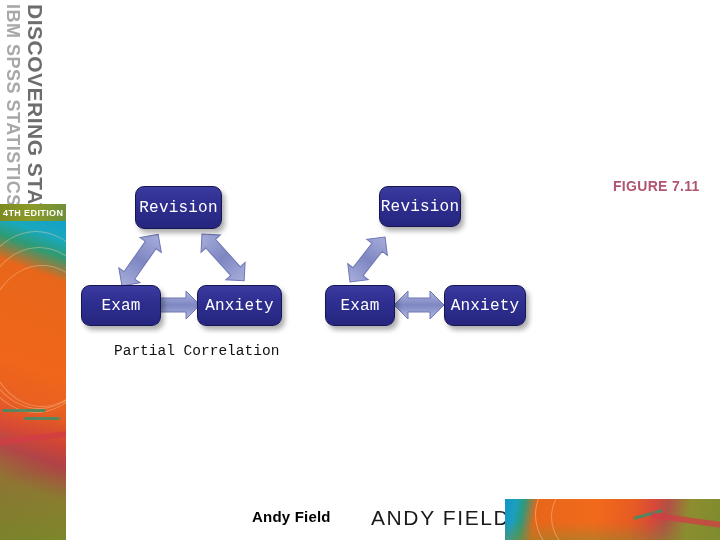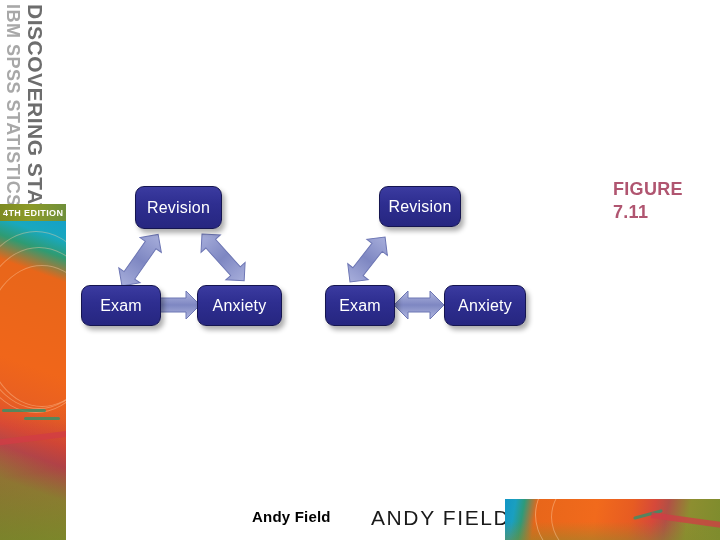--- a/index.html
+++ b/index.html
@@ -137,36 +137,37 @@
   }
 
   
   #figure-caption {
     position: absolute;
     left: 613px;
     top: 178px;
     width: 104px;
   }
   #figure-number {
-    font-size: 18px;
+    font-size: 14px;
     font-weight: bold;
     color: #b05570;
     letter-spacing: 0.3px;
     line-height: 1.25;
     margin-bottom: 1px;
   }
   #figure-desc {
     font-size: 13px;
     color: #3c3c3c;
     line-height: 1.28;
   }
 
   
   .diagram {
     position: absolute;
+    font-family: Liberation Mono, monospace;
   }
   #diagram-partial   { left: 84px;  top: 186px; width: 224px; height: 185px; }
   #diagram-semi      { left: 322px; top: 186px; width: 213px; height: 185px; }
 
   .node-box {
     position: absolute;
     background: linear-gradient(180deg, #3b3ba0 0%, #2e2e90 42%, #262680 100%);
     border: 1px solid #151550;
     border-radius: 9px;
     color: #ffffff;
@@ -267,20 +268,21 @@
   </div>
 
   <div class="node-box" style="left:-3px; top:99px; width:80px;  height:41px;">
     <span>Exam</span>
   </div>
 
   <div class="node-box" style="left:113px; top:99px; width:85px; height:41px;">
     <span>Anxiety</span>
   </div>
 
+  <div class="caption-label" style="left:30px; top:157px;">Partial Correlation</div>
 </div>
 
 <div class="diagram" id="diagram-semi">
 
   <svg class="arrow-svg" style="left:0; top:0;" width="213" height="150">
     <defs>
       <linearGradient id="agS1" x1="0%" y1="0%" x2="100%" y2="0%">
         <stop offset="0%" stop-color="#a7aedb"></stop>
         <stop offset="50%" stop-color="#7e87c2"></stop>
         <stop offset="100%" stop-color="#a7aedb"></stop>

